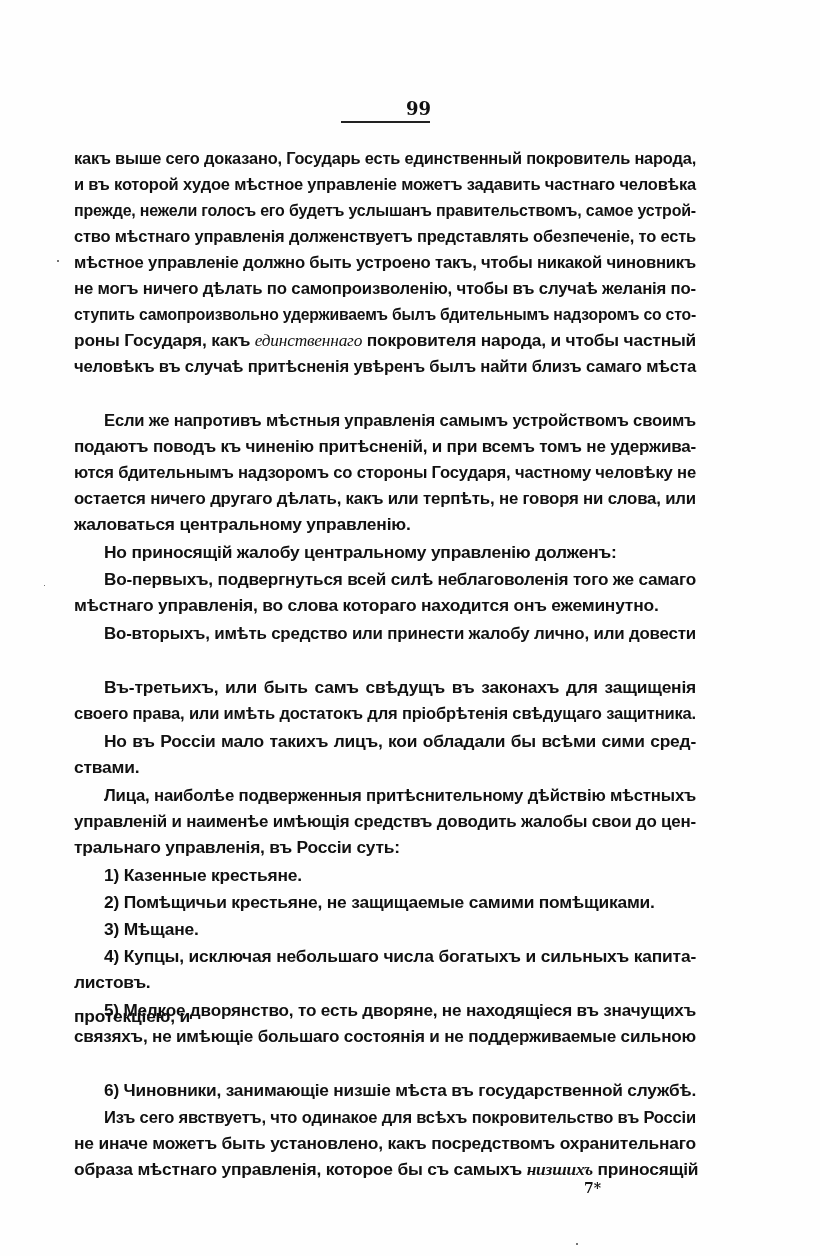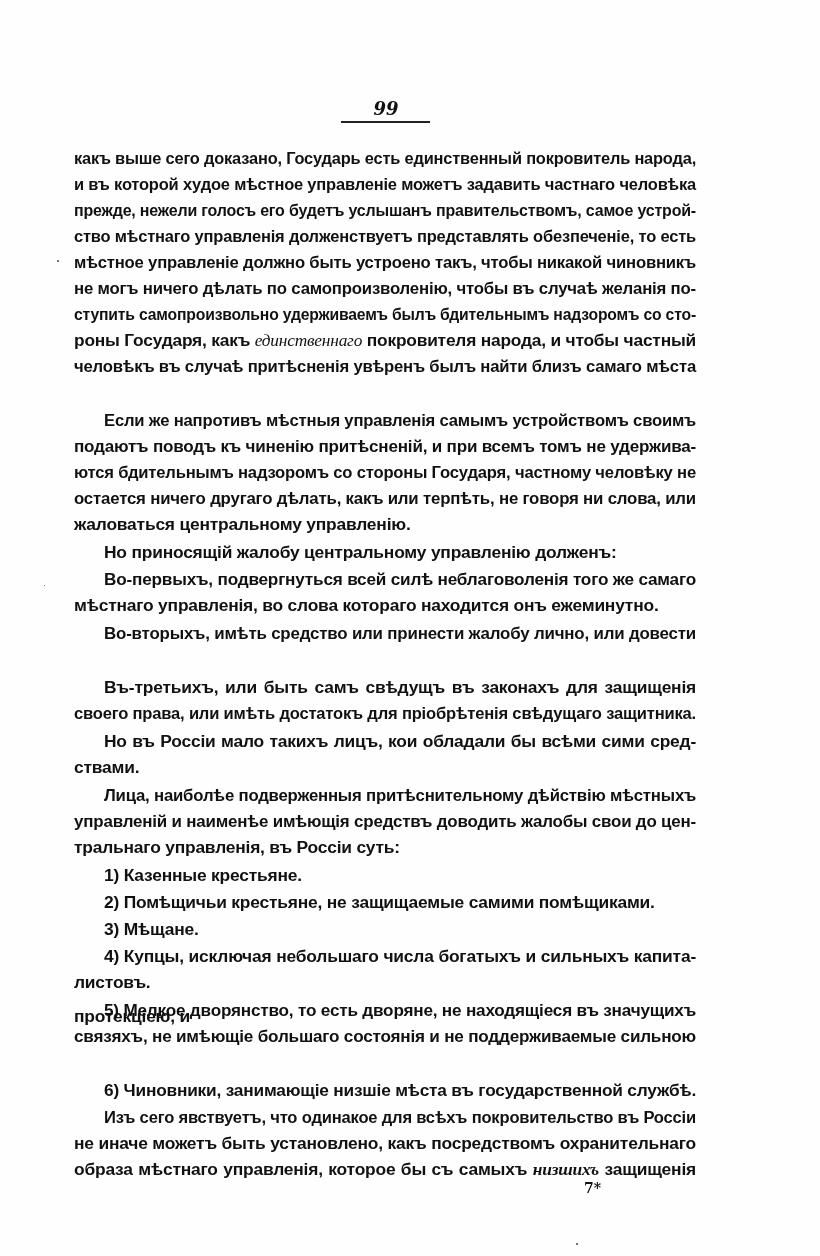--- a/index.html
+++ b/index.html
@@ -1,20 +1,20 @@
 <!DOCTYPE html>
 <html><head>
 <meta charset="utf-8">
 <style>
   html, body { margin: 0; padding: 0; background: #ffffff; }
   body { width: 820px; height: 1256px; position: relative; overflow: hidden; color: #111; }
   .page { position: absolute; left: 0; top: 0; width: 820px; height: 1256px; background: #fefefe; }
   .page-number {
-    position: absolute; left: 341px; width: 90px; top: 98px; text-align: center;
-    font-family: "DejaVu Serif", serif; font-weight: bold; font-size: 18px; letter-spacing: 0px; font-style: italic;
+    position: absolute; left: 341px; width: 90px; top: 98px; text-align: right;
+    font-family: "DejaVu Serif", serif; font-weight: bold; font-size: 18px; letter-spacing: 0px;
   }
   .header-rule {
     position: absolute; left: 341px; top: 121px; width: 89px; height: 0;
     border-top: 2px solid #222;
   }
   .line {
     position: absolute; left: 74px; width: 622px; height: 26px;
     font-family: "Liberation Sans", sans-serif; font-weight: bold; font-size: 17.4px;
     line-height: 26px; white-space: nowrap; transform-origin: left center;
     text-align: justify; text-align-last: justify; letter-spacing: -0.2px;
@@ -75,20 +75,20 @@
   <div class="line list last" style="top:916px"><span style="white-space: nowrap;">3) Мѣщане.</span></div>
   <div class="line list" style="top:943px"><span style="white-space: nowrap;">4) Купцы, исключая небольшаго числа богатыхъ и сильныхъ капита-</span></div>
   <div class="line last" style="top:969px"><span style="white-space: nowrap;">листовъ.</span></div>
   <div class="line list" style="top: 997px; text-align-last: left; transform: scaleX(0.9856); width: 600.656px;"><span style="white-space: nowrap;">5) Мелкое дворянство, то есть дворяне, не находящіеся въ значущихъ</span></div>
   <div class="line" style="top: 1023px; text-align-last: left; transform: scaleX(0.9839); width: 632.188px;"><span style="white-space: nowrap;">связяхъ, не имѣющіе большаго состоянія и не поддерживаемые сильною</span></div>
   <div class="line last" style="top:1003px"><span style="white-space: nowrap;">протекціею, и</span></div>
   <div class="line list last" style="top: 1077px; text-align-last: left; transform: scaleX(0.9937); width: 595.766px;"><span style="white-space: nowrap;">6) Чиновники, занимающіе низшіе мѣста въ государственной службѣ.</span></div>
 
   <div class="line indent" style="top: 1104px; text-align-last: left; transform: scaleX(0.952); width: 621.859px;"><span style="white-space: nowrap;">Изъ сего явствуетъ, что одинакое для всѣхъ покровительство въ Россіи</span></div>
   <div class="line" style="top:1130px"><span style="white-space: nowrap;">не иначе можетъ быть установлено, какъ посредствомъ охранительнаго</span></div>
-  <div class="line" style="top:1156px"><span style="white-space: nowrap;"><span>образа мѣстнаго управленія, которое бы съ самыхъ </span><span class="it-bold">низшихъ</span><span> защищенія</span></span></div>
+  <div class="line" style="top:1156px"><span style="white-space: nowrap;"><span>образа мѣстнаго управленія, которое бы съ самыхъ </span><span class="it-bold">низшихъ</span><span> приносящій</span></span></div>
 
   <div class="sig" style="top:1180px; left:584px">7*</div>
 
   <div class="mark" style="left:57px; top:260px"></div>
   <div class="mark" style="left:44px; top:585px; width:1px; height:1px"></div>
   <div class="mark" style="left:576px; top:1243px"></div>
 </div>
 
 </body></html>

